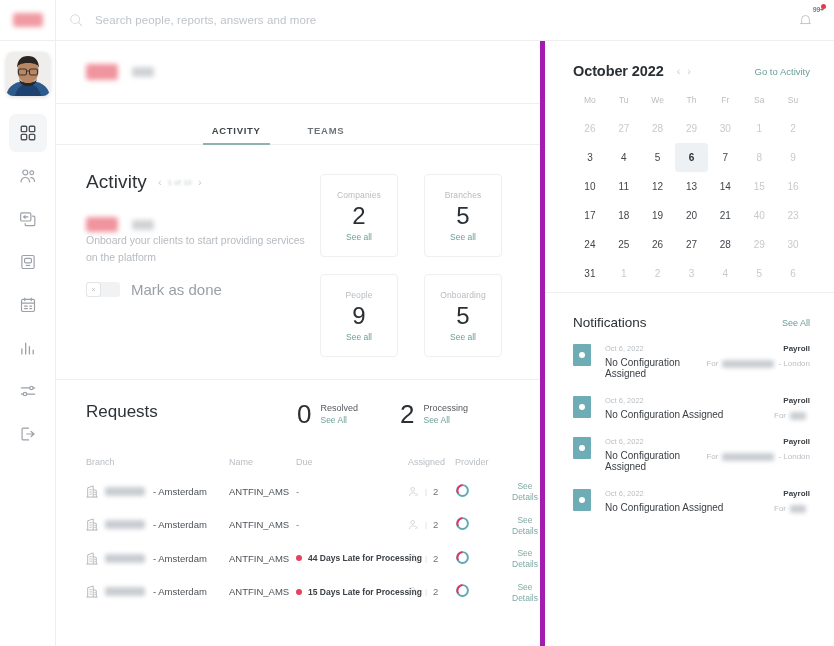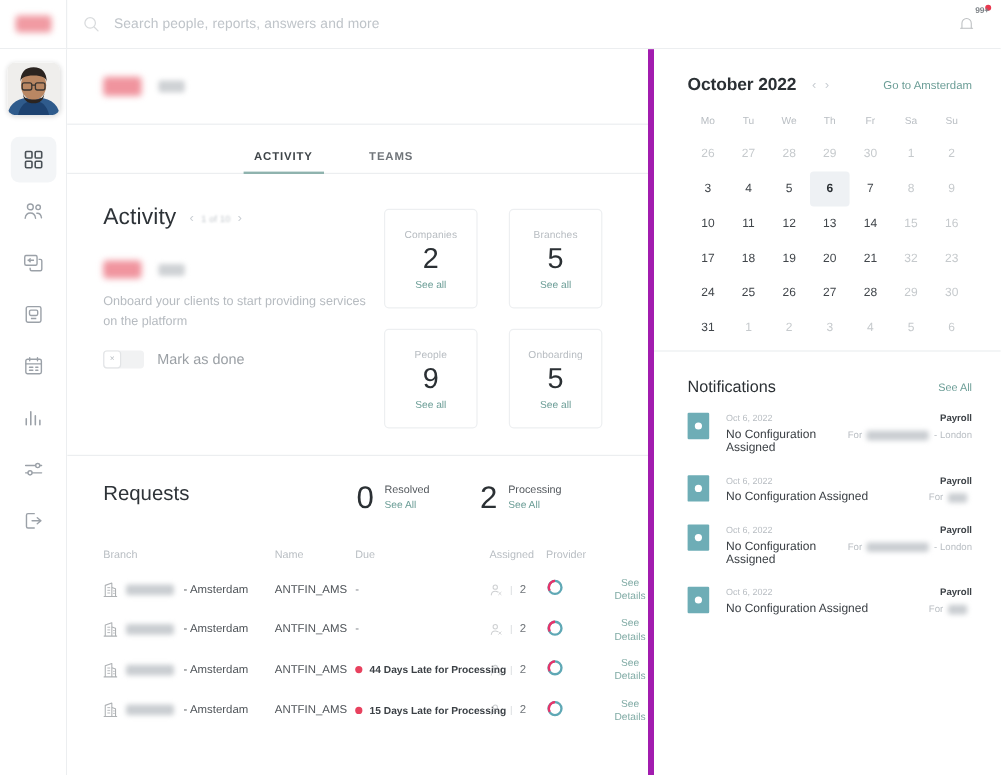--- a/index.html
+++ b/index.html
@@ -132,34 +132,34 @@
     margin-top: 25px; font-size: 15.5px; color: #4a5055; font-weight: 400;
   }
   .activity-sub-row { margin-top: 20px; display: flex; align-items: center; gap: 25px; }
   .activity-sub { font-size: 10.5px; color: #3f4448; }
   .add-now { font-size: 9.5px; color: #6b9d96; cursor: pointer; }
 
   .onboard-row { margin-top: 24px; display: flex; align-items: center; }
   .ob-redacted-logo { width: 32px; height: 15px; border-radius: 3px; background: #f0949e; filter: blur(2.8px); }
   .ob-redacted-text { width: 22px; height: 10px; border-radius: 2px; background: #cfd2d5; filter: blur(2.4px); margin-left: 14px; }
   .onboard-desc {
-    margin-top: 11px; font-size: 10.5px; color: #b6bbc0; line-height: 1.65; max-width: 230px;
+    font-size: 10.5px; color: #b6bbc0; line-height: 1.65; max-width: 230px;
   }
   .mark-done-row { margin-top: 14px; display: flex; align-items: center; gap: 11px; }
   .toggle {
     width: 34px; height: 15px; border-radius: 3px; background: #f1f2f3;
     display: flex; align-items: center; cursor: pointer;
   }
   .toggle-knob {
     width: 15px; height: 15px; border-radius: 3px; background: #fff;
     border: 1px solid #e2e4e6;
     display: flex; align-items: center; justify-content: center;
     font-size: 7px; color: #b9bec3;
   }
-  .mark-done-label { font-size: 12px; color: #9ba0a5; }
+  .mark-done-label { font-size: 15px; color: #9ba0a5; }
 
   .stat-grid {
     flex: 0 0 190px; display: grid; grid-template-columns: 1fr 1fr;
     gap: 17px 18px; padding-top: 3px;
   }
   .stat-card {
     width: 78px; height: 83px; border: 1px solid #edeff1; border-radius: 4px;
     display: flex; flex-direction: column; align-items: center; justify-content: center;
     background: #fff; cursor: pointer;
   }
@@ -590,21 +590,21 @@
 
     <div class="right">
 
       <div class="cal-panel">
         <div class="cal-head">
           <div class="cal-title">October 2022</div>
           <div class="cal-navs">
             <span class="cal-nav">‹</span>
             <span class="cal-nav">›</span>
           </div>
-          <span class="cal-link">Go to Amsterdam</span>
+          <span class="cal-link">Go to Activity</span>
         </div>
         <div class="cal-grid" id="cal-grid">
             <div class="cal-dow">Mo</div>
             <div class="cal-dow">Tu</div>
             <div class="cal-dow">We</div>
             <div class="cal-dow">Th</div>
             <div class="cal-dow">Fr</div>
             <div class="cal-dow">Sa</div>
             <div class="cal-dow">Su</div>
             <div class="cal-cell muted">26</div>
@@ -626,21 +626,21 @@
             <div class="cal-cell ">12</div>
             <div class="cal-cell ">13</div>
             <div class="cal-cell ">14</div>
             <div class="cal-cell weekend">15</div>
             <div class="cal-cell weekend">16</div>
             <div class="cal-cell ">17</div>
             <div class="cal-cell ">18</div>
             <div class="cal-cell ">19</div>
             <div class="cal-cell ">20</div>
             <div class="cal-cell ">21</div>
-            <div class="cal-cell weekend">32</div>
+            <div class="cal-cell weekend">40</div>
             <div class="cal-cell weekend">23</div>
             <div class="cal-cell ">24</div>
             <div class="cal-cell ">25</div>
             <div class="cal-cell ">26</div>
             <div class="cal-cell ">27</div>
             <div class="cal-cell ">28</div>
             <div class="cal-cell weekend">29</div>
             <div class="cal-cell weekend">30</div>
             <div class="cal-cell ">31</div>
             <div class="cal-cell muted">1</div>

